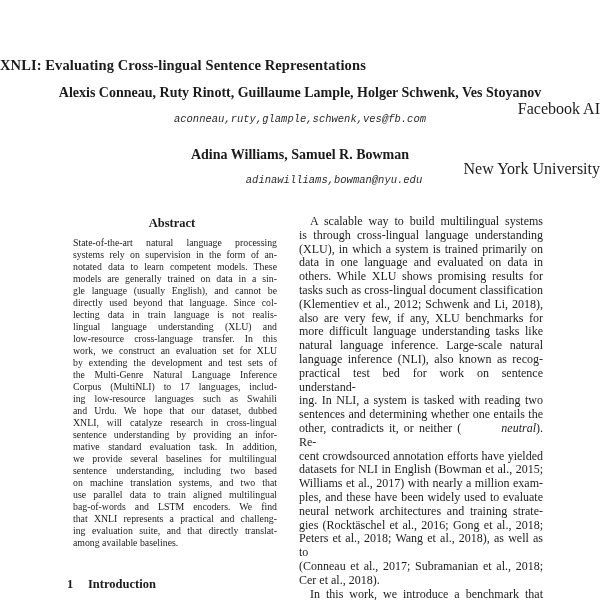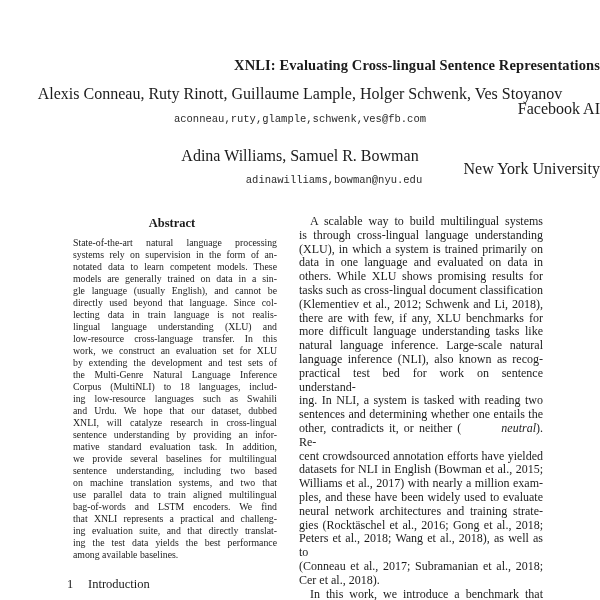--- a/index.html
+++ b/index.html
@@ -18,44 +18,45 @@
   .page {
     position: absolute;
     inset: 0;
     background: #ffffff;
   }
   .paper-title {
     position: absolute;
     top: 57px;
     left: 0;
     width: 600px;
-    text-align: right;
+    text-align: left;
     font-size: 14.5px;
     font-weight: bold;
     letter-spacing: 0.1px;
   }
   .centerline {
     position: absolute;
     left: 0;
     width: 600px;
     text-align: center;
     white-space: nowrap;
   }
   .author-names {
-    font-size: 16px;
-    font-weight: normal;
+    font-size: 14px;
+    font-weight: bold;
   }
   .affiliation {
     font-size: 16px;
     text-align: right;
   }
   .email {
     font-family: "Liberation Mono", "DejaVu Sans Mono", monospace;
     font-size: 10.5px;
     color: #2a2a2a;
+    font-style: italic;
   }
   #authors1 { top: 85px; }
   #affil1   { top: 100px; }
   #email1   { top: 113px; }
   #authors2 { top: 147px; }
   #affil2   { top: 160px; }
   #email2   { top: 174px; margin-left: 34px; }
 
   .abstract-heading {
     position: absolute;
@@ -73,21 +74,21 @@
     width: 204px;
     font-size: 9.8px;
     line-height: 12px;
   }
   .intro-heading {
     position: absolute;
     top: 577px;
     left: 67px;
     width: 228px;
     font-size: 12.5px;
-    font-weight: normal;
+    font-weight: bold;
     white-space: nowrap;
   }
   .intro-heading .sec-num {
     display: inline-block;
     width: 21px;
   }
   .right-col {
     position: absolute;
     top: 215px;
     left: 299px;
@@ -133,51 +134,50 @@
       <div class="ln">notated data to learn competent models. These</div>
       <div class="ln">models are generally trained on data in a sin-</div>
       <div class="ln">gle language (usually English), and cannot be</div>
       <div class="ln">directly used beyond that language. Since col-</div>
       <div class="ln">lecting data in train language is not realis-</div>
       <div class="ln">lingual language understanding (XLU) and</div>
       <div class="ln">low-resource cross-language transfer. In this</div>
       <div class="ln">work, we construct an evaluation set for XLU</div>
       <div class="ln">by extending the development and test sets of</div>
       <div class="ln">the Multi-Genre Natural Language Inference</div>
-      <div class="ln">Corpus (MultiNLI) to 18 languages, includ-</div>
+      <div class="ln">Corpus (MultiNLI) to 17 languages, includ-</div>
       <div class="ln">ing low-resource languages such as Swahili</div>
       <div class="ln">and Urdu. We hope that our dataset, dubbed</div>
       <div class="ln">XNLI, will catalyze research in cross-lingual</div>
       <div class="ln">sentence understanding by providing an infor-</div>
       <div class="ln">mative standard evaluation task. In addition,</div>
       <div class="ln">we provide several baselines for multilingual</div>
       <div class="ln">sentence understanding, including two based</div>
       <div class="ln">on machine translation systems, and two that</div>
       <div class="ln">use parallel data to train aligned multilingual</div>
       <div class="ln">bag-of-words and LSTM encoders. We find</div>
       <div class="ln">that XNLI represents a practical and challeng-</div>
       <div class="ln">ing evaluation suite, and that directly translat-</div>
-      <div class="ln">ing the test data yields the best performance</div>
       <div class="ln last">among available baselines.</div>
     </div>
 
   <div class="intro-heading">
     <span class="sec-num">1</span><span>Introduction</span>
   </div>
 
   <div class="right-col">
     <div>
         <div class="ln indent">A scalable way to build multilingual systems</div>
         <div class="ln">is through cross-lingual language understanding</div>
         <div class="ln">(XLU), in which a system is trained primarily on</div>
         <div class="ln">data in one language and evaluated on data in</div>
         <div class="ln">others. While XLU shows promising results for</div>
         <div class="ln">tasks such as cross-lingual document classification</div>
         <div class="ln">(Klementiev et al., 2012; Schwenk and Li, 2018),</div>
-        <div class="ln">there are with few, if any, XLU benchmarks for</div>
+        <div class="ln">also are very few, if any, XLU benchmarks for</div>
         <div class="ln">more difficult language understanding tasks like</div>
         <div class="ln">natural language inference. Large-scale natural</div>
         <div class="ln">language inference (NLI), also known as recog-</div>
         <div class="ln">practical test bed for work on sentence understand-</div>
         <div class="ln">ing. In NLI, a system is tasked with reading two</div>
         <div class="ln">sentences and determining whether one entails the</div>
         <div class="ln">other, contradicts it, or neither (<em>neutral</em>). Re-</div>
         <div class="ln">cent crowdsourced annotation efforts have yielded</div>
         <div class="ln">datasets for NLI in English (Bowman et al., 2015;</div>
         <div class="ln">Williams et al., 2017) with nearly a million exam-</div>

